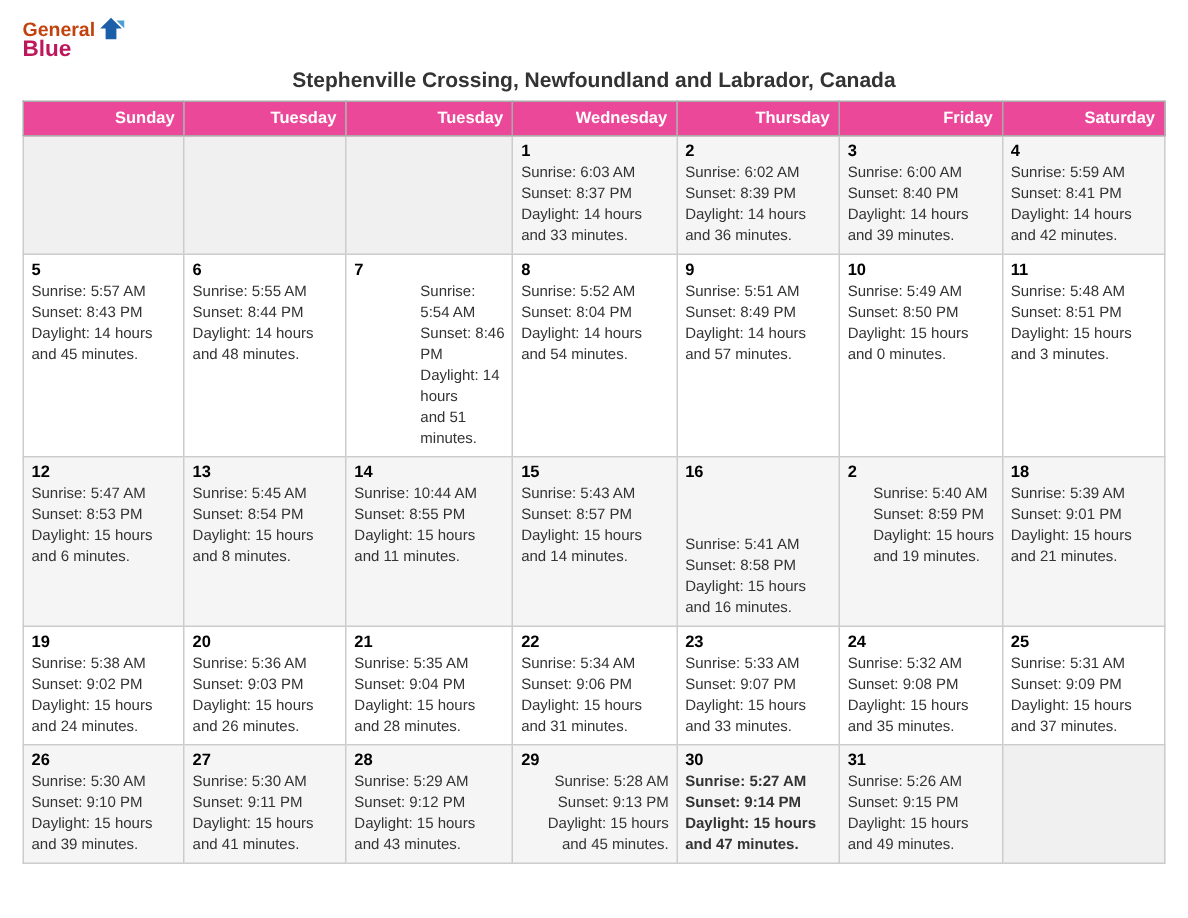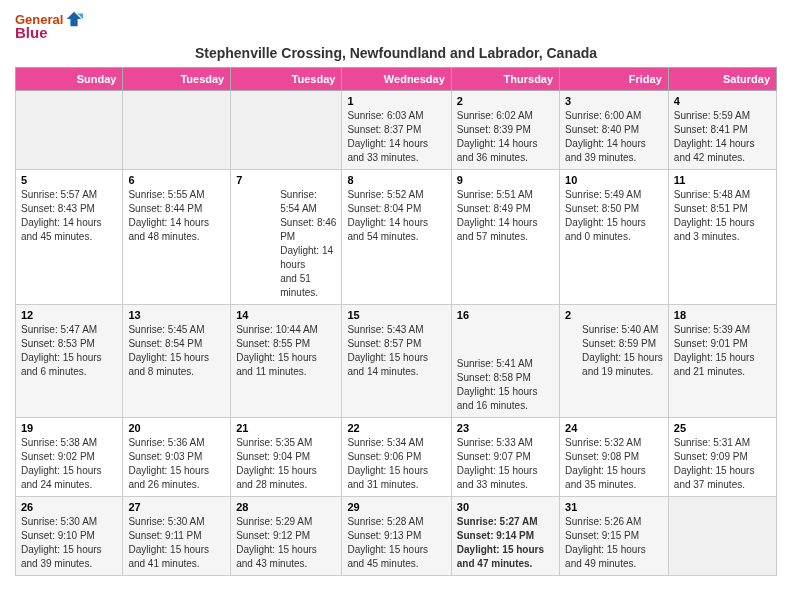--- a/index.html
+++ b/index.html
@@ -326,21 +326,21 @@
         </td>
         <td>
           <span class="day-number">28</span>
           <div class="day-info" style="white-space: pre-line;">Sunrise: 5:29 AM
 Sunset: 9:12 PM
 Daylight: 15 hours
 and 43 minutes.</div>
         </td>
         <td>
           <span class="day-number">29</span>
-          <div class="day-info" style="white-space: pre-line;">Sunrise: 5:28 AM
+          <div class="day-info" style="white-space: pre-line; text-align: right;">Sunrise: 5:28 AM
 Sunset: 9:13 PM
 Daylight: 15 hours
 and 45 minutes.</div>
         </td>
         <td>
           <span class="day-number">30</span>
           <div class="day-info" style="white-space: pre-line; font-weight: bold;">Sunrise: 5:27 AM
 Sunset: 9:14 PM
 Daylight: 15 hours
 and 47 minutes.</div>

